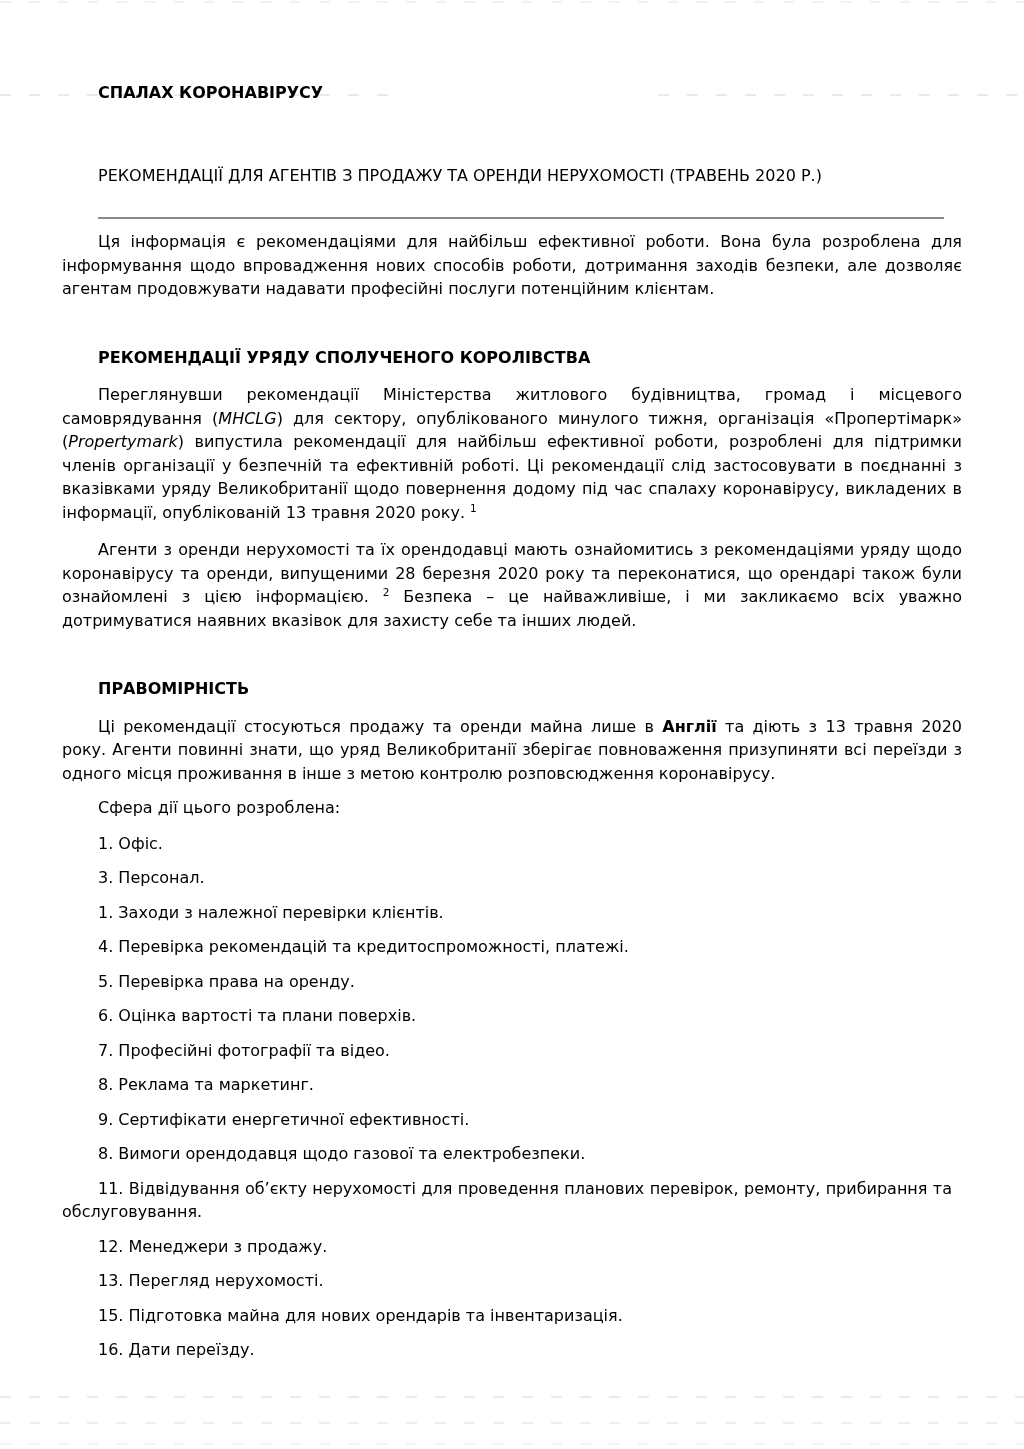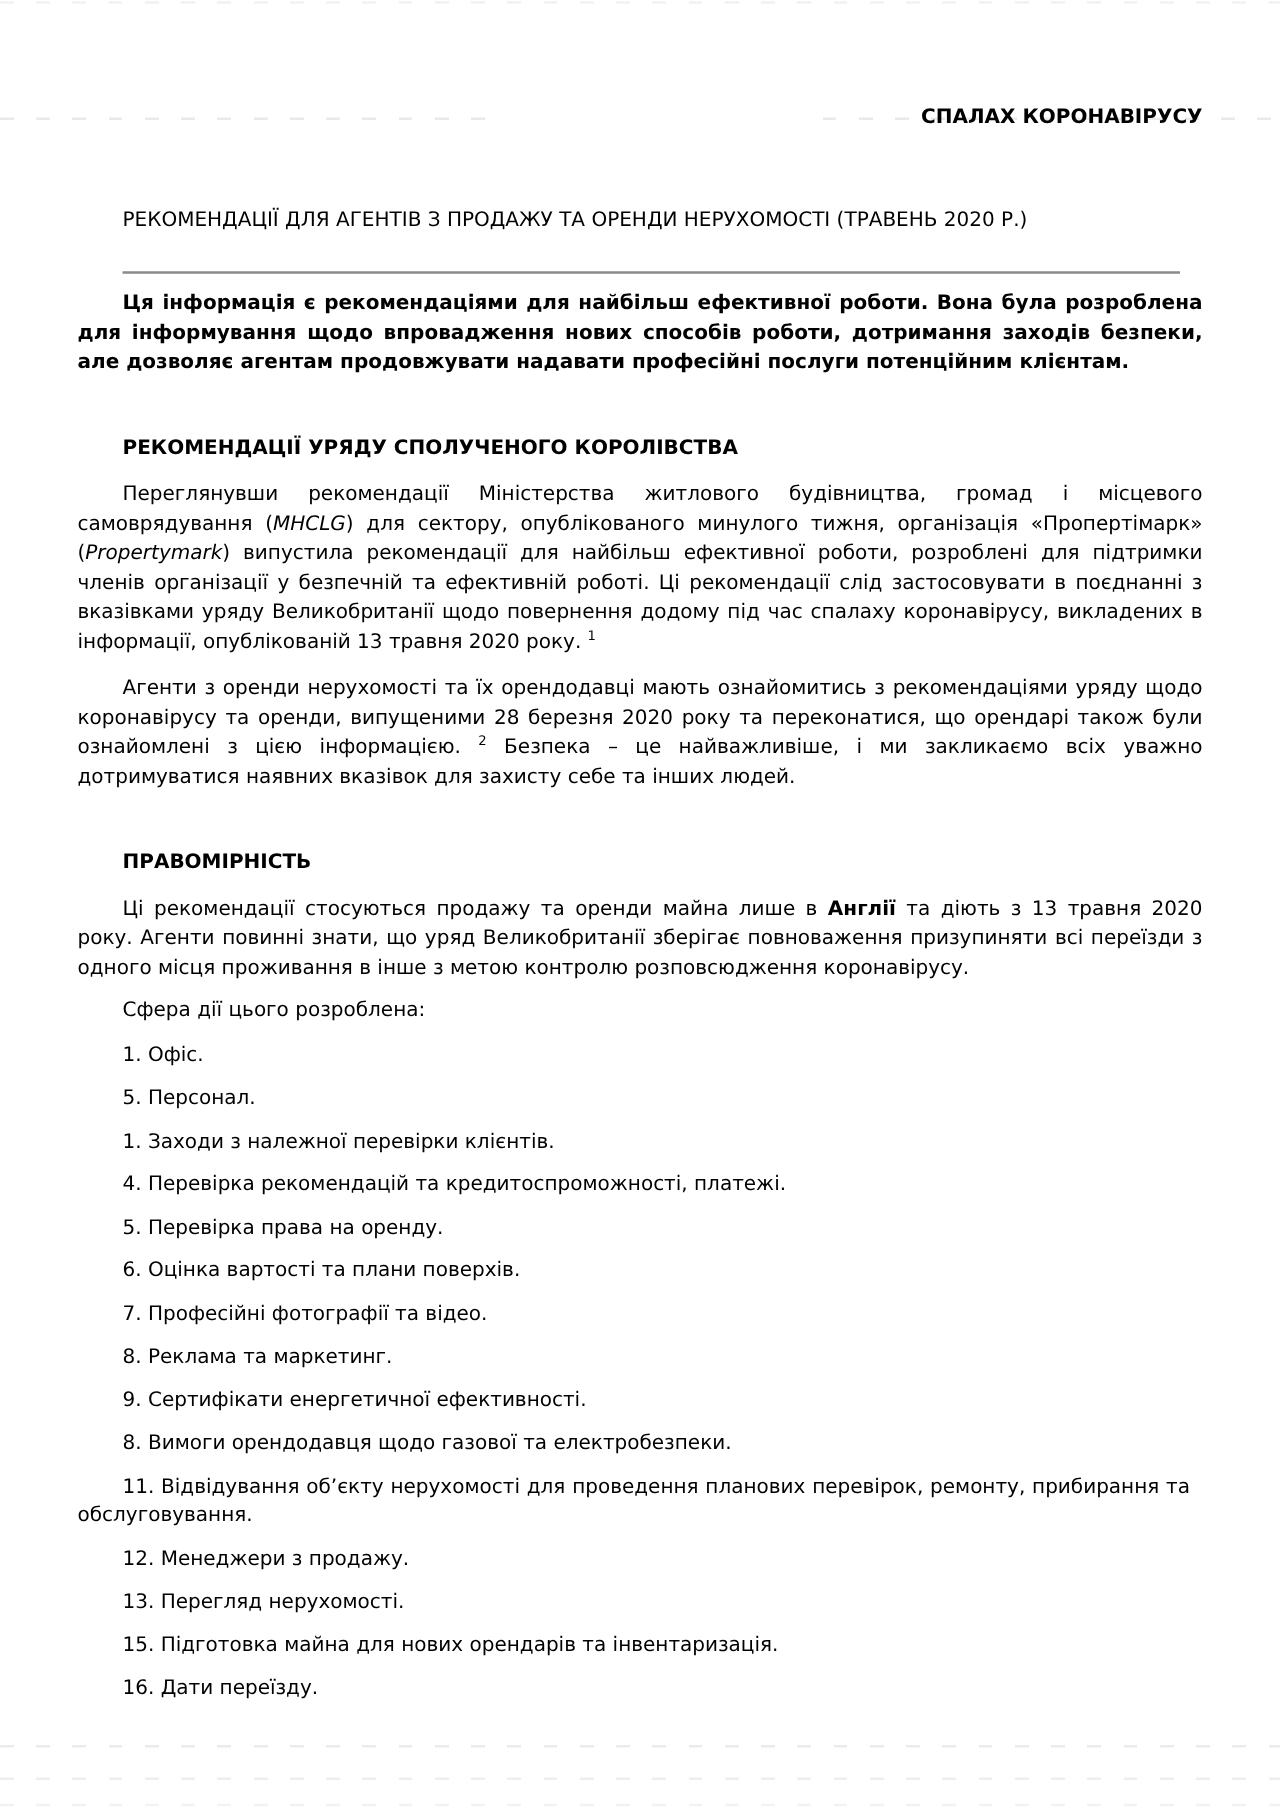--- a/index.html
+++ b/index.html
@@ -20,41 +20,40 @@
     line-height: 23.5px;
     color: #000000;
     overflow: hidden;
   }
   .doc-title {
     margin: 0;
     padding-left: 36px;
     font-size: 16px;
     line-height: 23.5px;
     font-weight: bold;
-    text-align: right;
+    text-align: left;
     position: relative;
     z-index: 2;
   }
   .subtitle {
     margin: 59px 0 0 0;
     padding-left: 36px;
   }
   .rule {
     height: 2px;
     background: #8a8a8a;
     margin: 30px 18px 0 36px;
   }
   .para {
     margin: 14px 0 0 0;
     text-align: justify;
     text-indent: 36px;
   }
   .para.intro {
     margin-top: 11px;
-    font-weight: bold;
   }
   .section-heading {
     margin: 45px 0 0 0;
     padding-left: 36px;
     font-size: 16px;
     line-height: 23.5px;
     font-weight: bold;
   }
   .scope-label {
     margin: 11px 0 0 0;
@@ -120,21 +119,21 @@
   <p class="para"><span>Агенти з оренди нерухомості та їх орендодавці мають ознайомитись з рекомендаціями уряду щодо коронавірусу та оренди, випущеними 28 березня 2020 року та переконатися, що орендарі також були ознайомлені з цією інформацією. </span><sup class="fn">2</sup><span> Безпека – це найважливіше, і ми закликаємо всіх уважно дотримуватися наявних вказівок для захисту себе та інших людей.</span></p>
 
   <h2 class="section-heading">ПРАВОМІРНІСТЬ</h2>
 
   <p class="para"><span>Ці рекомендації стосуються продажу та оренди майна лише в </span><b class="strong">Англії</b><span> та діють з 13 травня 2020 року. Агенти повинні знати, що уряд Великобританії зберігає повноваження призупиняти всі переїзди з одного місця проживання в інше з метою контролю розповсюдження коронавірусу.</span></p>
 
   <p class="scope-label">Сфера дії цього розроблена:</p>
 
   <div class="scope-list">
     <p class="scope-item">1. Офіс.</p>
-    <p class="scope-item">5. Персонал.</p>
+    <p class="scope-item">3. Персонал.</p>
     <p class="scope-item">1. Заходи з належної перевірки клієнтів.</p>
     <p class="scope-item">4. Перевірка рекомендацій та кредитоспроможності, платежі.</p>
     <p class="scope-item">5. Перевірка права на оренду.</p>
     <p class="scope-item">6. Оцінка вартості та плани поверхів.</p>
     <p class="scope-item">7. Професійні фотографії та відео.</p>
     <p class="scope-item">8. Реклама та маркетинг.</p>
     <p class="scope-item">9. Сертифікати енергетичної ефективності.</p>
     <p class="scope-item">8. Вимоги орендодавця щодо газової та електробезпеки.</p>
     <p class="scope-item">11. Відвідування об’єкту нерухомості для проведення планових перевірок, ремонту, прибирання та обслуговування.</p>
     <p class="scope-item">12. Менеджери з продажу.</p>

